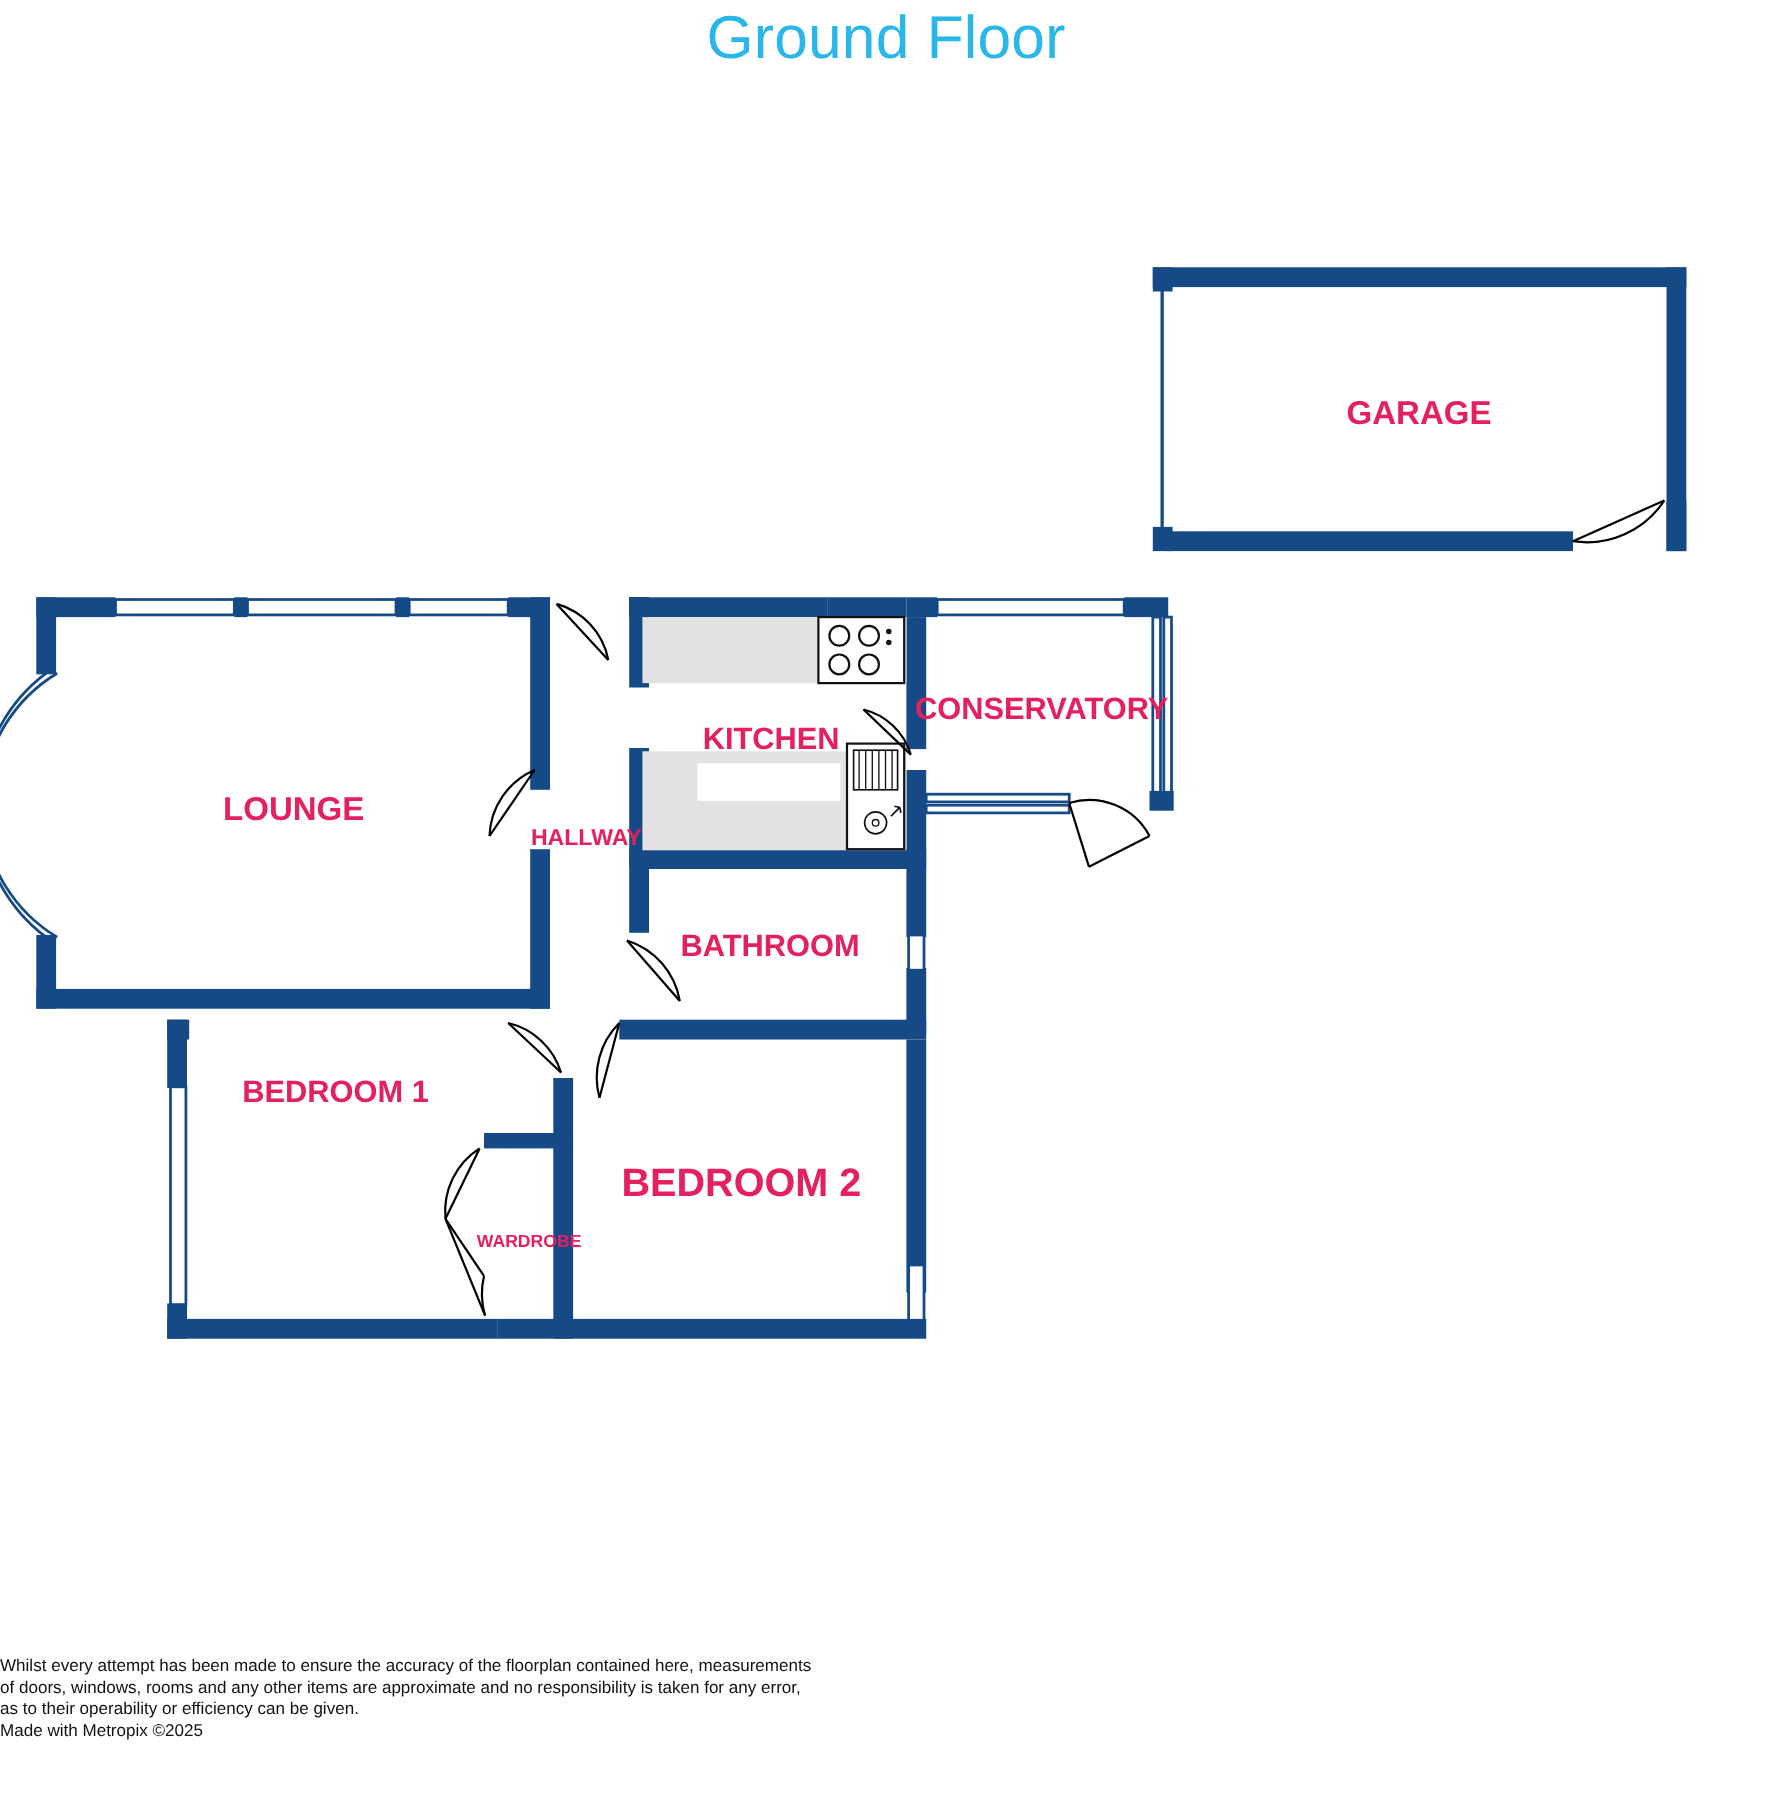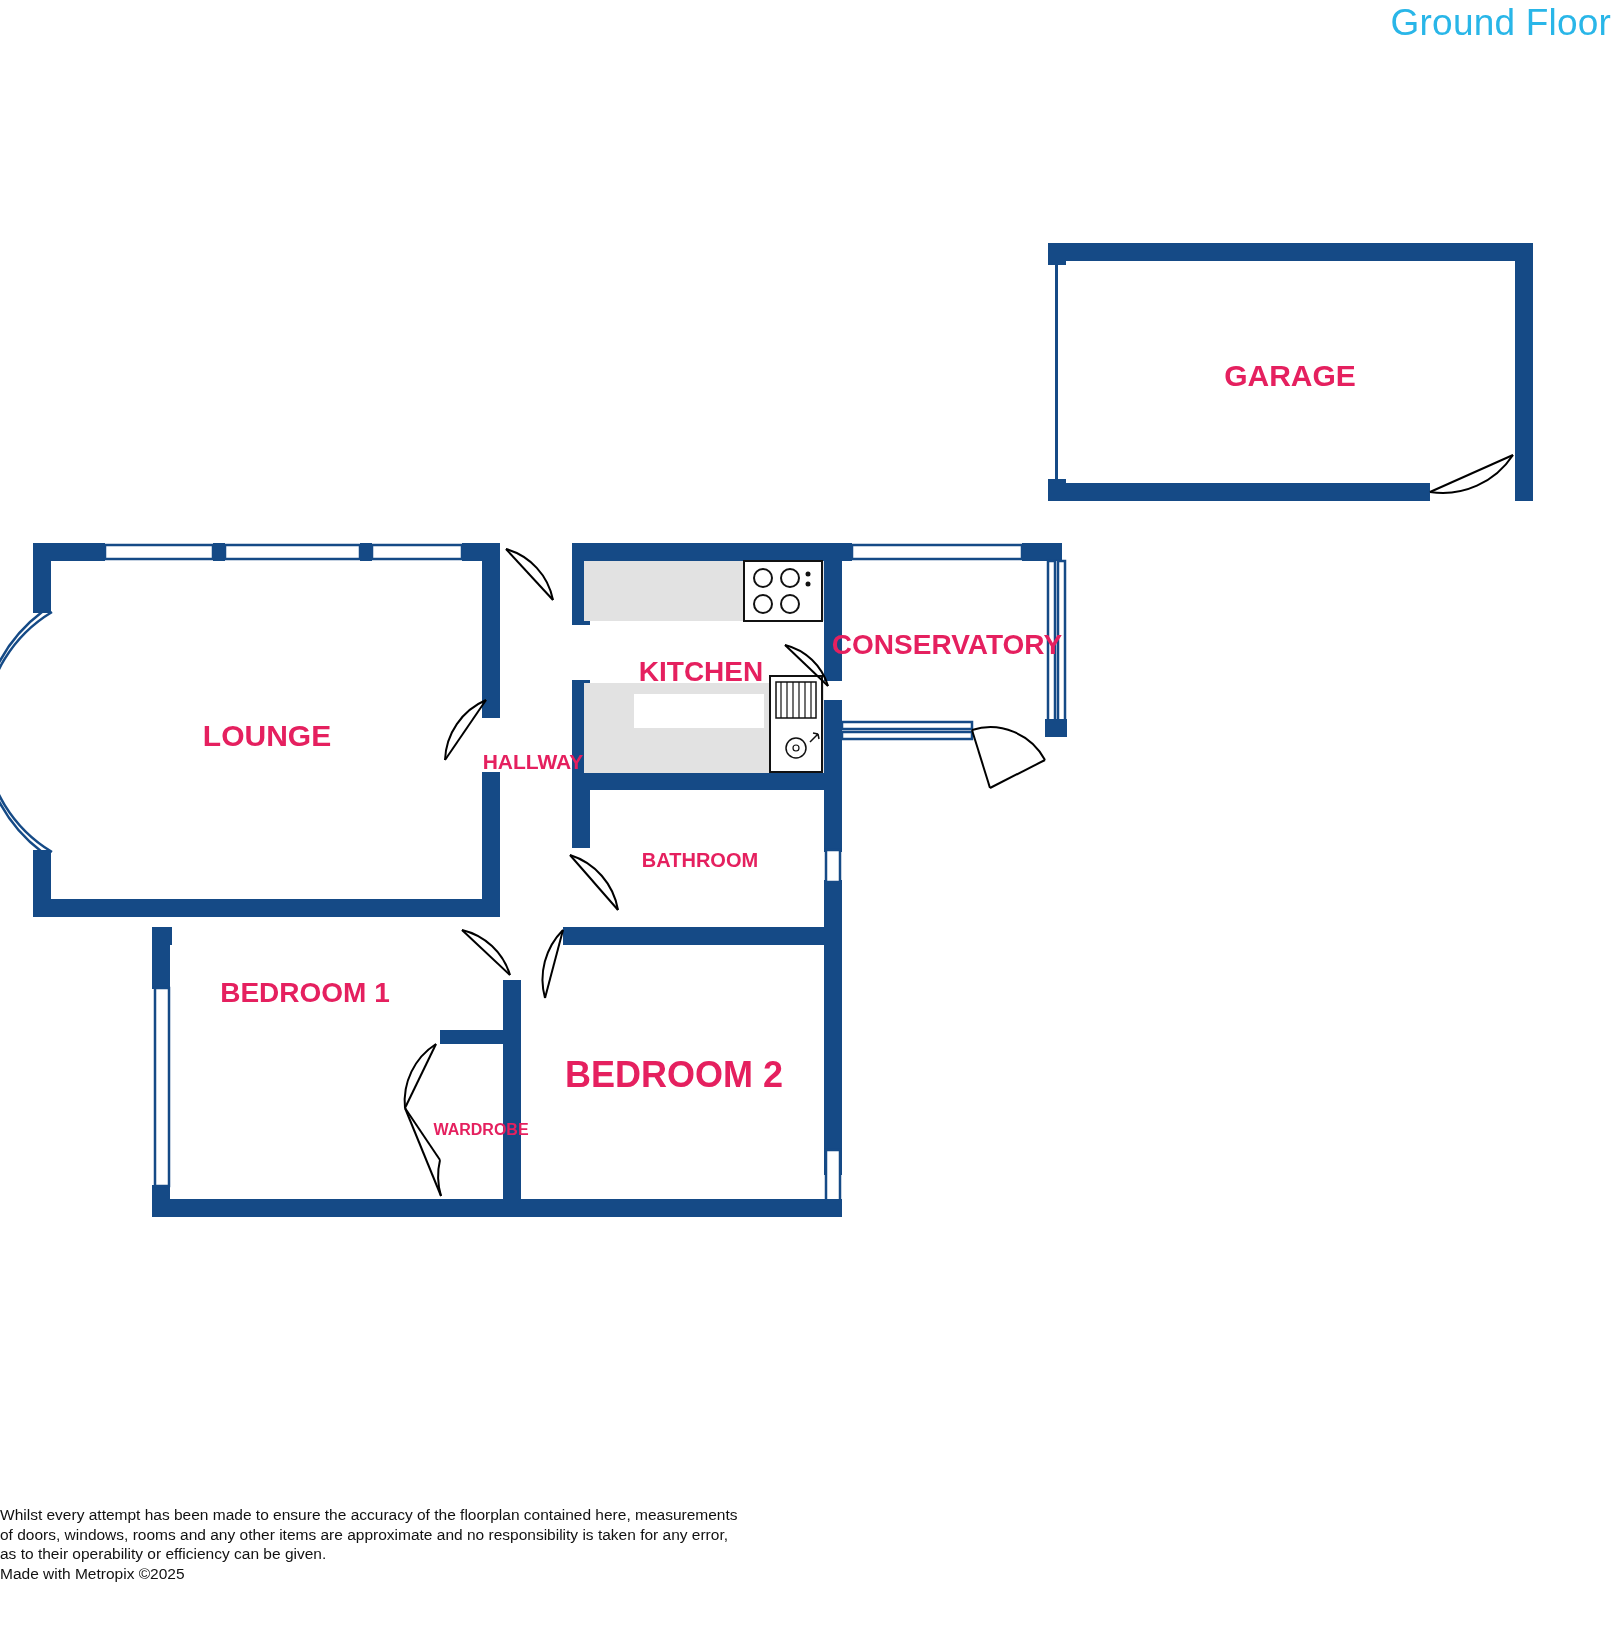--- a/index.html
+++ b/index.html
@@ -16,40 +16,40 @@
   }
   #plan {
     position: absolute;
     inset: 0;
   }
   .title {
     position: absolute;
     top: 2px;
     left: 0;
     width: 100%;
-    text-align: right;
-    font-size: 37px;
+    text-align: center;
+    font-size: 55px;
     color: #29b6e8;
     font-family: "Liberation Sans", sans-serif;
     letter-spacing: 0.2px;
   }
   .room-label {
     position: absolute;
     color: #e5205f;
     font-weight: bold;
     font-family: "Liberation Sans", sans-serif;
     white-space: nowrap;
     transform: translate(-50%, -50%);
   }
   .rl-lounge       { left: 267px;  top: 736px;  font-size: 30px; }
   .rl-kitchen      { left: 701px;  top: 672px;  font-size: 28px; }
   .rl-conservatory { left: 947px;  top: 645px;  font-size: 28px; }
   .rl-garage       { left: 1290px; top: 376px;  font-size: 30px; }
   .rl-hallway      { left: 533px;  top: 762px;  font-size: 21px; }
-  .rl-bathroom     { left: 700px;  top: 860px;  font-size: 20px; }
+  .rl-bathroom     { left: 700px;  top: 860px;  font-size: 28px; }
   .rl-bedroom1     { left: 305px;  top: 993px; font-size: 28px; }
   .rl-bedroom2     { left: 674px;  top: 1075px; font-size: 36px; }
   .rl-wardrobe     { left: 481px;  top: 1130px; font-size: 16px; }
 
   .disclaimer {
     position: absolute;
     left: 0;
     width: 100%;
     top: 1505px;
     font-size: 15.5px;

